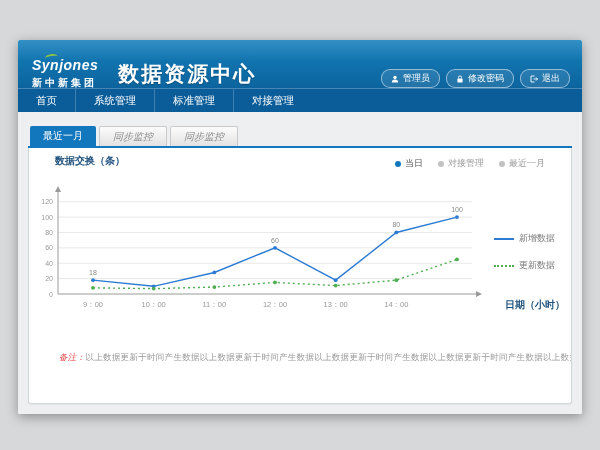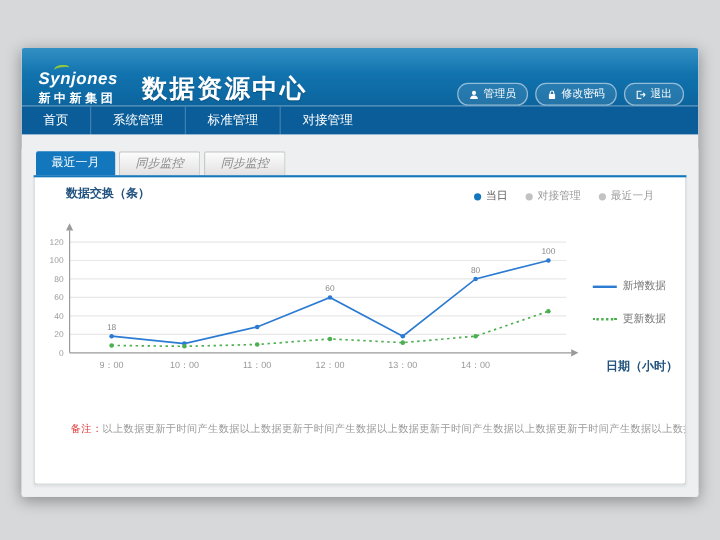--- a/index.html
+++ b/index.html
@@ -55,21 +55,21 @@
   .period-item.active .dot{ background:#1377bd; }
   .chart-title{ position:absolute; left:26px; top:6px; font-size:10px; font-weight:bold; color:#22537e; }
   #chart-svg{ position:absolute; left:0; top:36px; }
   .series-legend{ position:absolute; right:16px; top:84px; display:flex; flex-direction:column; gap:14px; }
   .series-item{ display:flex; align-items:center; gap:5px; font-size:9px; color:#777; cursor:pointer;text-align:center; }
   .line-sample{ width:20px; height:0; border-top:2px solid #2b7bd3; }
   .line-sample.dotted{ border-top-style:dotted; }
   .x-axis-title{ position:absolute; right:6px; top:150px; font-size:10px; font-weight:bold; color:#22537e; }
   .note{ position:absolute; left:0; right:0; top:204px; text-align:center;
     font-size:8.5px; color:#9a9a9a; letter-spacing:.3px; padding:0 30px; white-space:nowrap; overflow:hidden; }
-  .note b{ color:#e23c3c; font-weight:normal; }
+  .note b{ color:#e23c3c; font-weight:normal;font-style:italic; }
   text{ font-family:"Liberation Sans","DejaVu Sans",sans-serif; }
 </style>
 </head>
 <body>
 
 <div class="window">
 
   <div class="header">
     <div class="logo">
       <span class="logo-swoosh"></span>

